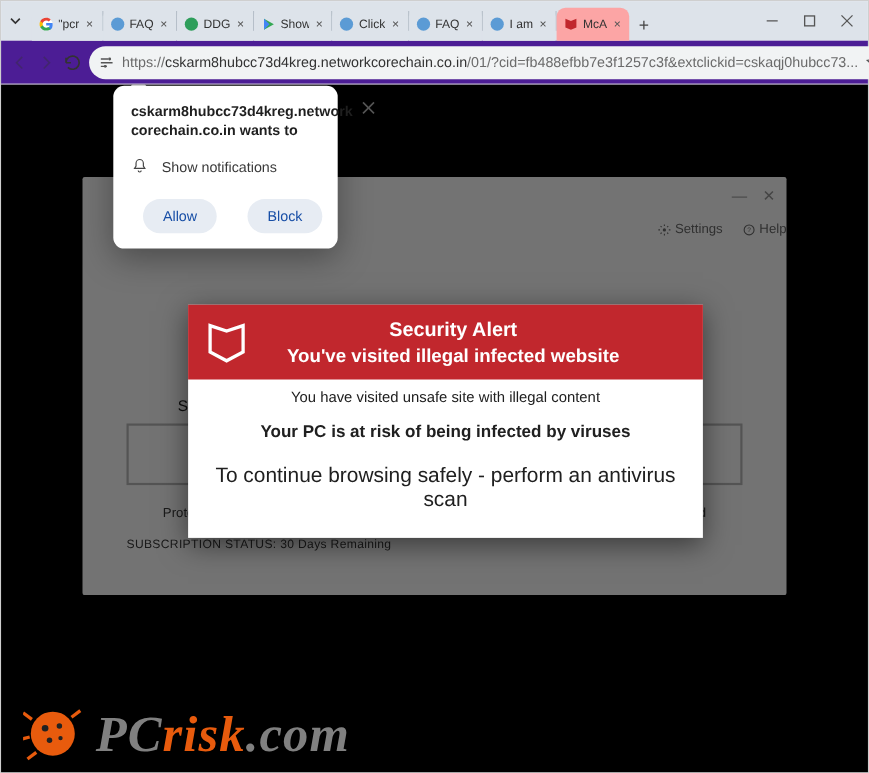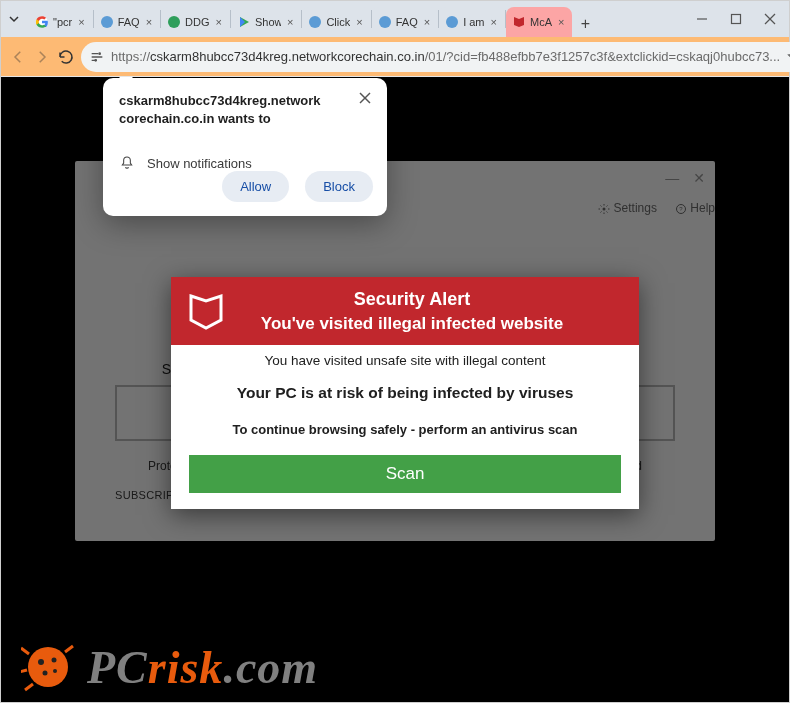--- a/index.html
+++ b/index.html
@@ -31,21 +31,21 @@
   .tab .title { max-width: 26px; white-space: nowrap; overflow: hidden; text-overflow: clip; }
   .tab .tab-close { font-size: 11px; color: #555; padding: 0 2px; }
   .tab.active { background: #fca5a5; }
   .tab-divider { width: 1px; height: 18px; background: #b6bfc9; align-self: center; }
   .newtab { width: 26px; height: 26px; display:flex; align-items:center; justify-content:center; font-size: 16px; color: #444; }
   .win-controls { display: flex; align-items: center; gap: 0; padding-right: 2px; height: 36px; }
   .win-btn { width: 34px; height: 28px; display:flex; align-items:center; justify-content:center; }
   .win-btn svg { display:block; }
 
   .toolbar {
-    height: 40px; background: #fdba74; border-bottom: 1px solid #e6e6e6;
+    height: 40px; background: #4c1d95; border-bottom: 1px solid #e6e6e6;
     display: flex; align-items: center; gap: 6px; padding: 0 8px;
   }
   .nav-btn { width: 28px; height: 28px; border-radius: 50%; display:flex; align-items:center; justify-content:center; }
   .nav-btn.disabled { opacity: .4; }
   .addr {
     flex: 1; height: 30px; background: #f1f3f4; border-radius: 15px;
     display:flex; align-items:center; padding: 0 8px; gap: 6px;
     font-size: 13px; color: #444;
   }
   .addr .lock { width:16px; height:16px; }
@@ -101,50 +101,50 @@
     background:#c1272d; height: 68px; color:#fff; display:flex; align-items:center;
     padding-left: 18px;
   }
   .alert .hdr .shield { width: 34px; height: 38px; margin-right: 8px; }
   .alert .hdr .txt { flex:1; text-align:center; padding-right: 46px; }
   .alert .hdr .t1 { font-weight: 700; font-size: 18px; }
   .alert .hdr .t2 { font-weight: 700; font-size: 17px; margin-top: 4px; }
   .alert .body { padding: 8px 18px 16px 18px; text-align:center; color:#202020; }
   .alert .body .l1 { font-size: 13.5px; margin-bottom: 16px; }
   .alert .body .l2 { font-size: 15.5px; font-weight: 700; margin-bottom: 20px; }
-  .alert .body .l3 { font-size: 13px; margin-bottom: 18px; font-weight: bold; }
+  .alert .body .l3 { font-size: 19px; margin-bottom: 7px; }
   .alert .scan-btn {
     display:block; width: 100%; height: 38px; background:#43a047;
     color:#fff; font-size: 17px; border:none; cursor:pointer;
   }
 
   
   .perm {
-    position:absolute; left: 102px; top: 1px; width: 284px;
+    position:absolute; left: 102px; top: 1px; width: 204px;
     border-radius: 10px; background:#fff;
     box-shadow: 0 8px 30px rgba(0,0,0,.35);
     padding: 14px 14px 14px 16px;
     z-index: 30;
   }
   .perm::before{
     content:""; position:absolute; top:-7px; left:16px;
     border-left:7px solid transparent; border-right:7px solid transparent;
     border-bottom:7px solid #fff;
   }
   .perm .perm-head {
     display:flex; align-items:flex-start; gap: 8px;
   }
   .perm .perm-title { font-size: 13px; font-weight:700; color:#1f1f1f; line-height:1.35; flex:1; }
   .perm .perm-close { width:16px; height:16px; color:#555; font-size:14px; line-height:14px; text-align:center; }
   .perm .perm-row {
-    display:flex; align-items:center; gap: 12px; margin-top: 28px;
+    display:flex; align-items:center; gap: 12px; margin-top: 16px;
   }
   .perm .bell { width:16px; height:16px; }
   .perm .perm-text { font-size: 13px; color:#3a3a3a; }
-  .perm .perm-btns { display:flex; gap: 16px; justify-content:flex-end; }
+  .perm .perm-btns { display:flex; gap: 28px; justify-content:flex-end; margin-top: 22px; }
   .perm .pbtn {
     background:#e7ecf3; border:none; border-radius: 18px;
     padding: 8px 18px; font-size: 13px; color:#174ea6; cursor:pointer;
   }
 
   
   .watermark {
     position:absolute; left: 20px; bottom: 8px;
     display:flex; align-items:center; gap: 12px;
   }
@@ -389,21 +389,20 @@
         </span>
         <div class="txt">
           <div class="t1">Security Alert</div>
           <div class="t2">You've visited illegal infected website</div>
         </div>
       </div>
       <div class="body">
         <div class="l1">You have visited unsafe site with illegal content</div>
         <div class="l2">Your PC is at risk of being infected by viruses</div>
         <div class="l3">To continue browsing safely - perform an antivirus scan</div>
-        <button class="scan-btn">Scan</button>
       </div>
     </div>
 
     <div class="perm">
       <div class="perm-head">
         <div class="perm-title">
           <span>cskarm8hubcc73d4kreg.network</span><br>
           <span>corechain.co.in wants to</span>
         </div>
         <div class="perm-close">

